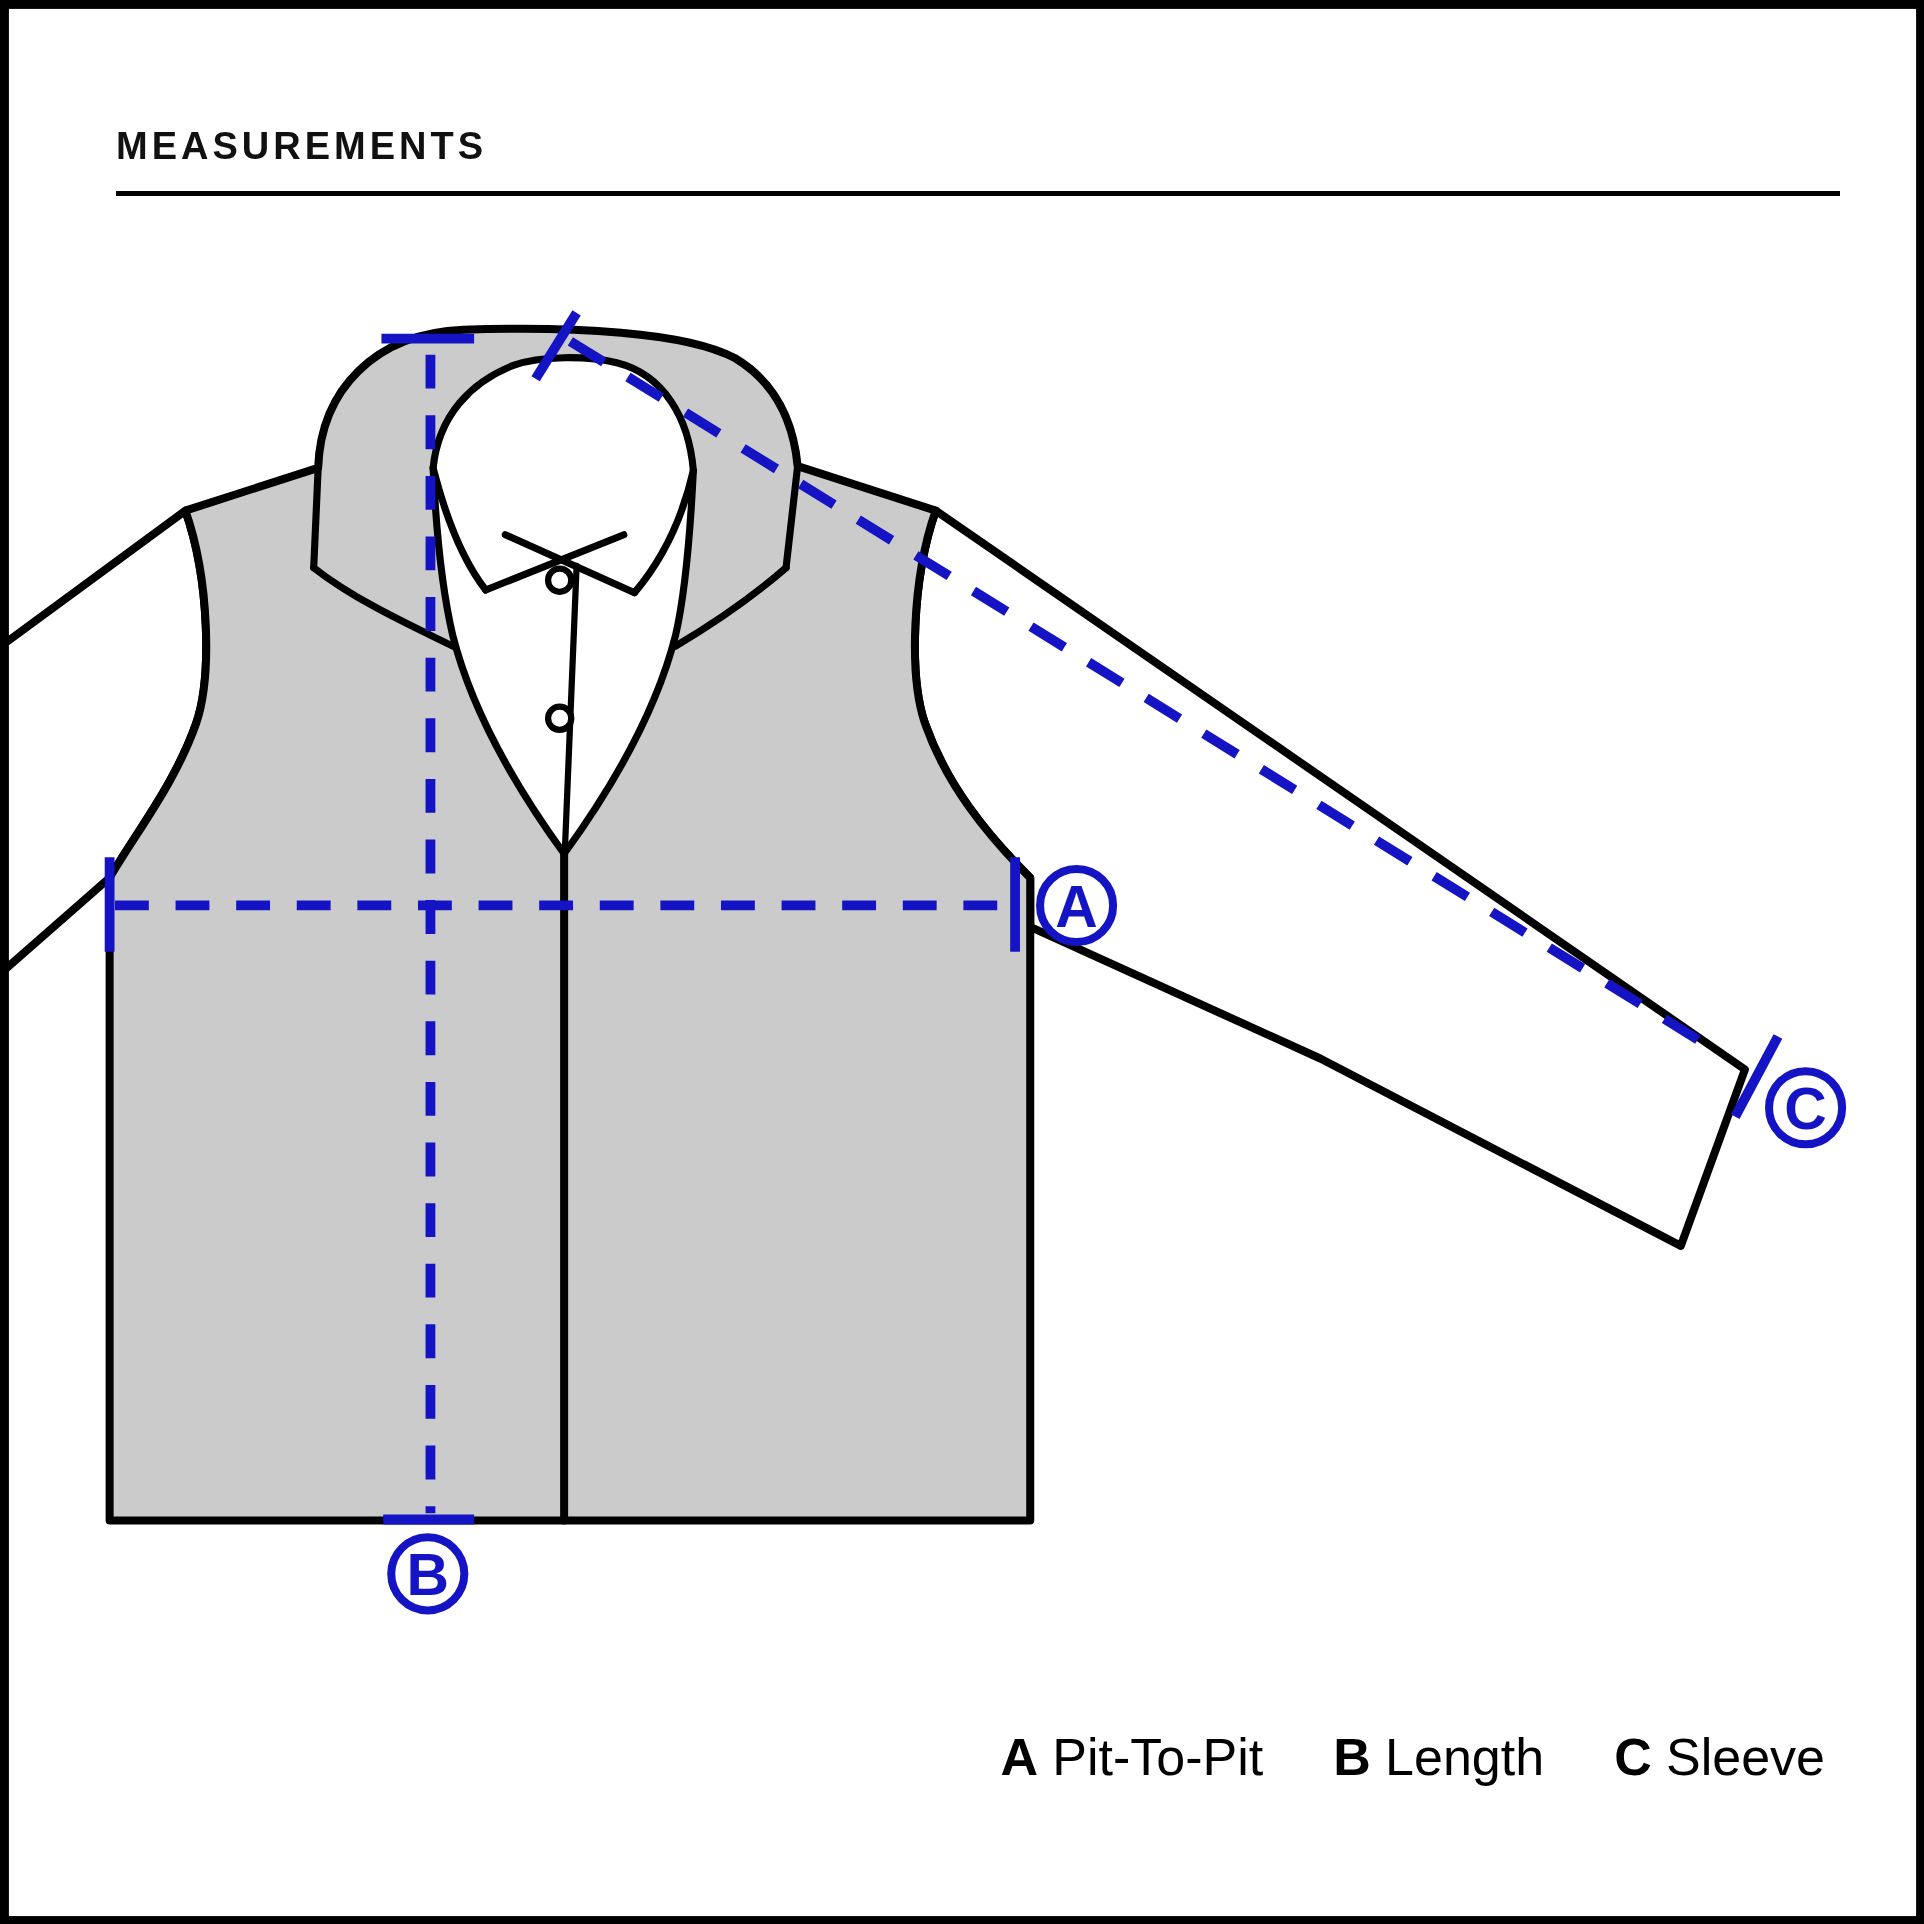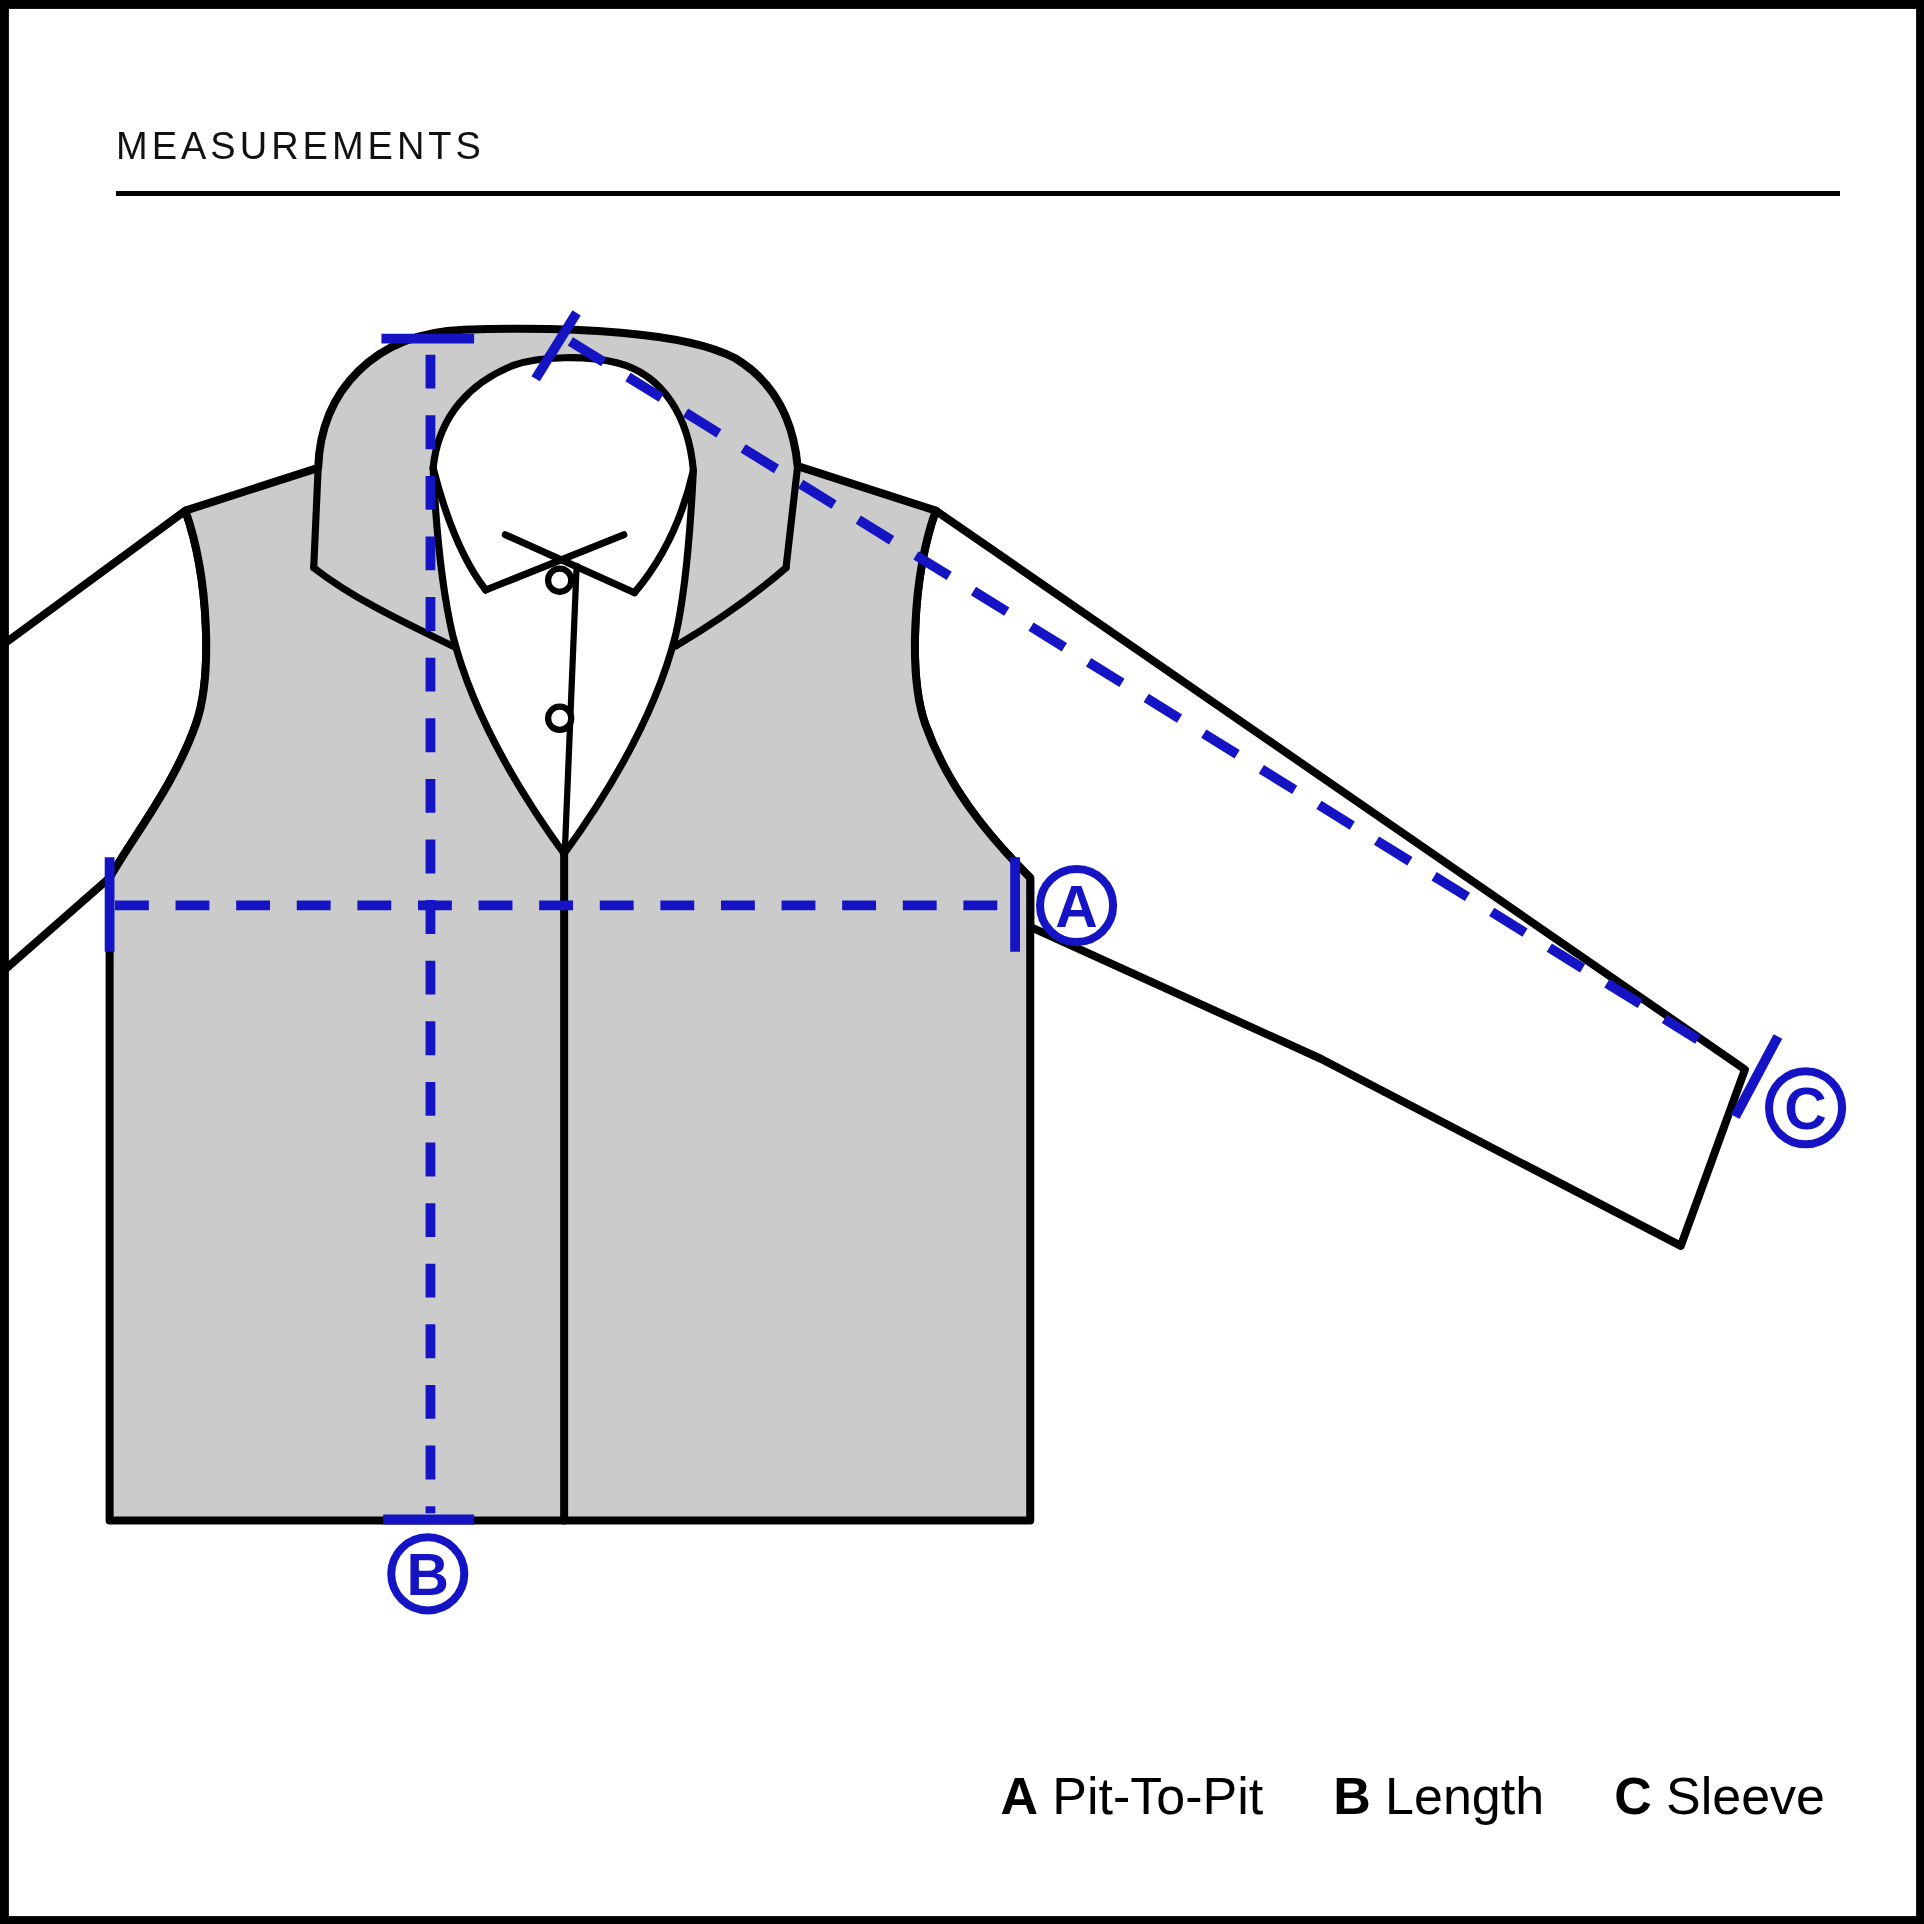--- a/index.html
+++ b/index.html
@@ -16,21 +16,21 @@
   }
   .stage {
     position: absolute;
     inset: 0;
   }
   .page-title {
     position: absolute;
     left: 116px;
     top: 125px;
     font-size: 38px;
-    font-weight: normal;
+    font-weight: bold;
     letter-spacing: 4px;
     color: #111111;
     white-space: nowrap;
   }
   .title-rule {
     position: absolute;
     left: 116px;
     top: 191px;
     width: 1724px;
     height: 5.3px;
@@ -52,21 +52,20 @@
     display: flex;
     flex-direction: row;
     align-items: baseline;
     gap: 14.3px;
   }
   .legend-letter {
     font-weight: bold;
   }
   .legend-label {
     font-weight: normal;
-    margin-top: 39px;
   }
   svg { display: block; }
   .badge-letter {
     font-family: "Liberation Sans", sans-serif;
     font-weight: bold;
     font-size: 66px;
     text-anchor: middle;
   }
 </style>
 </head>

